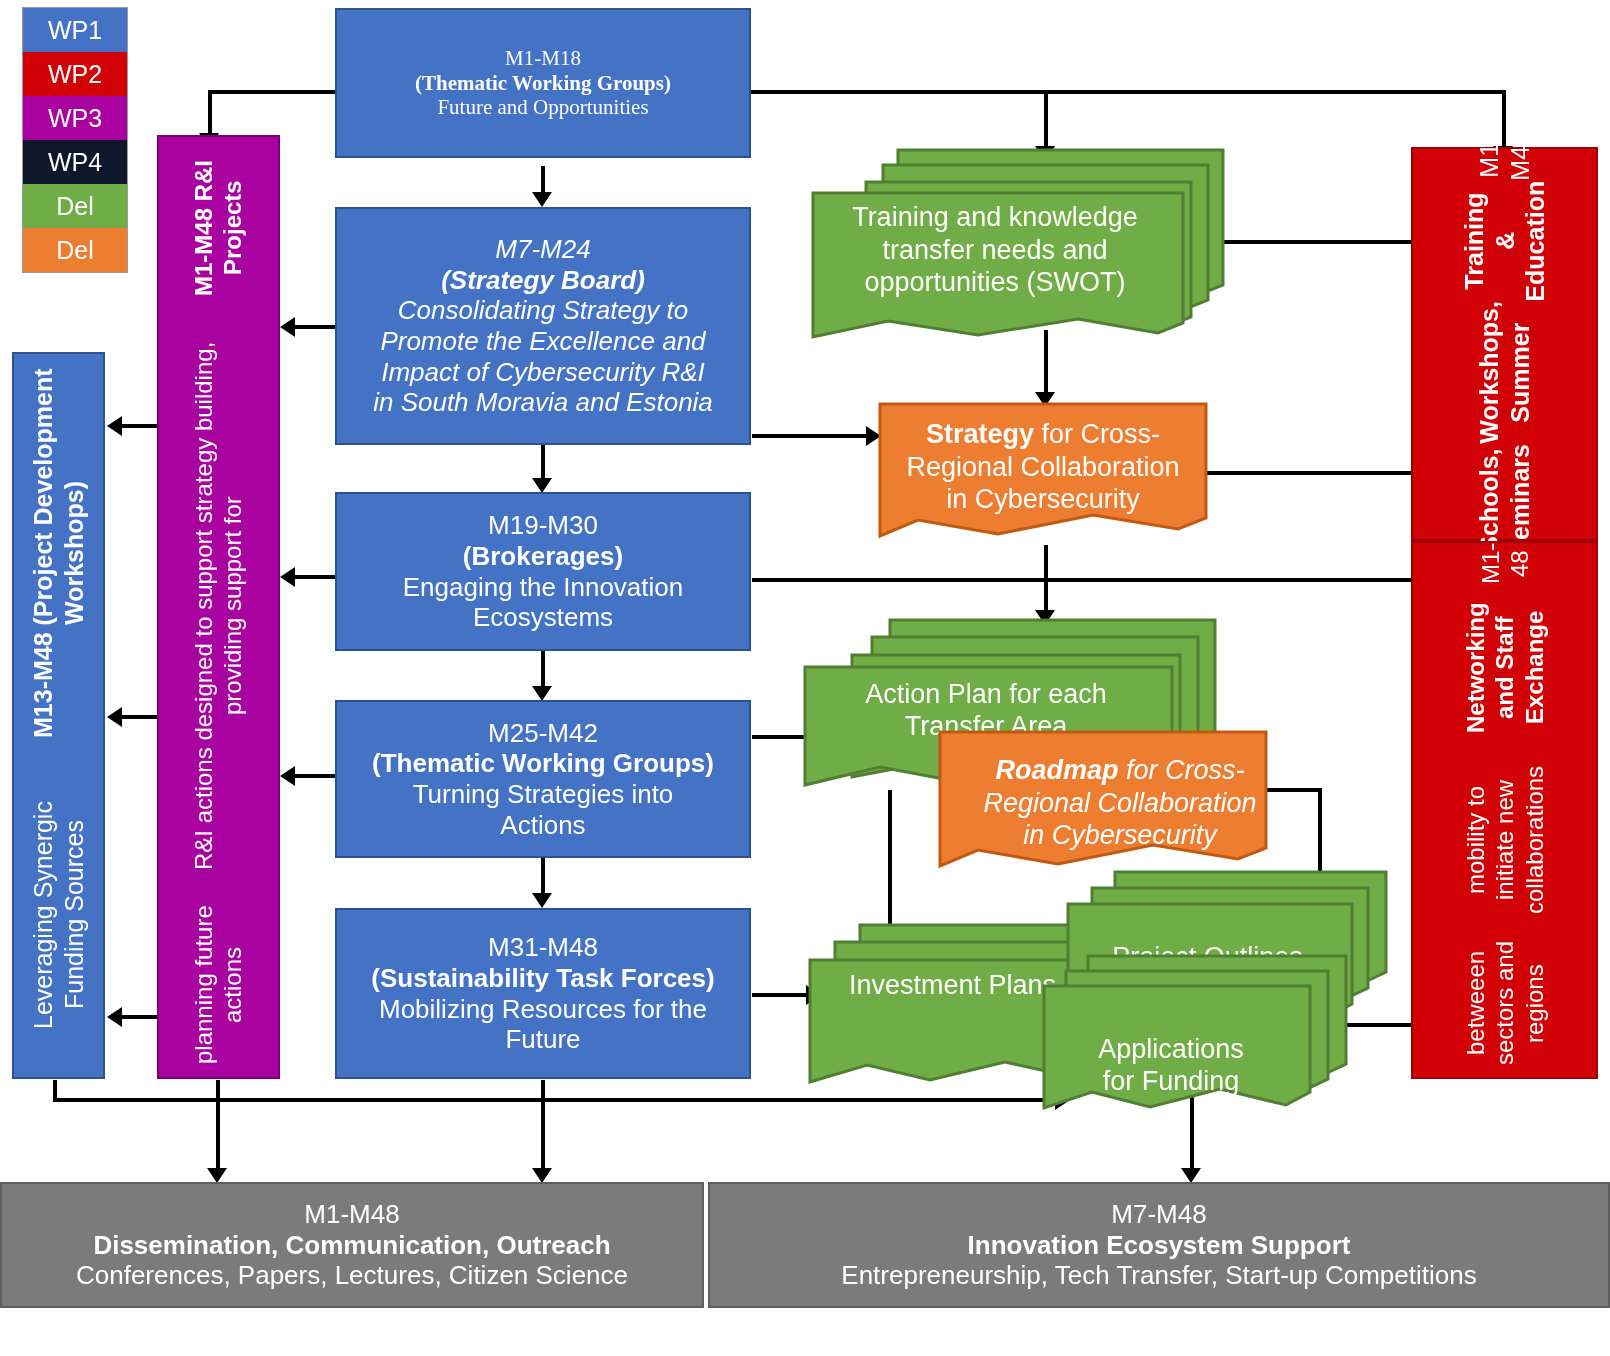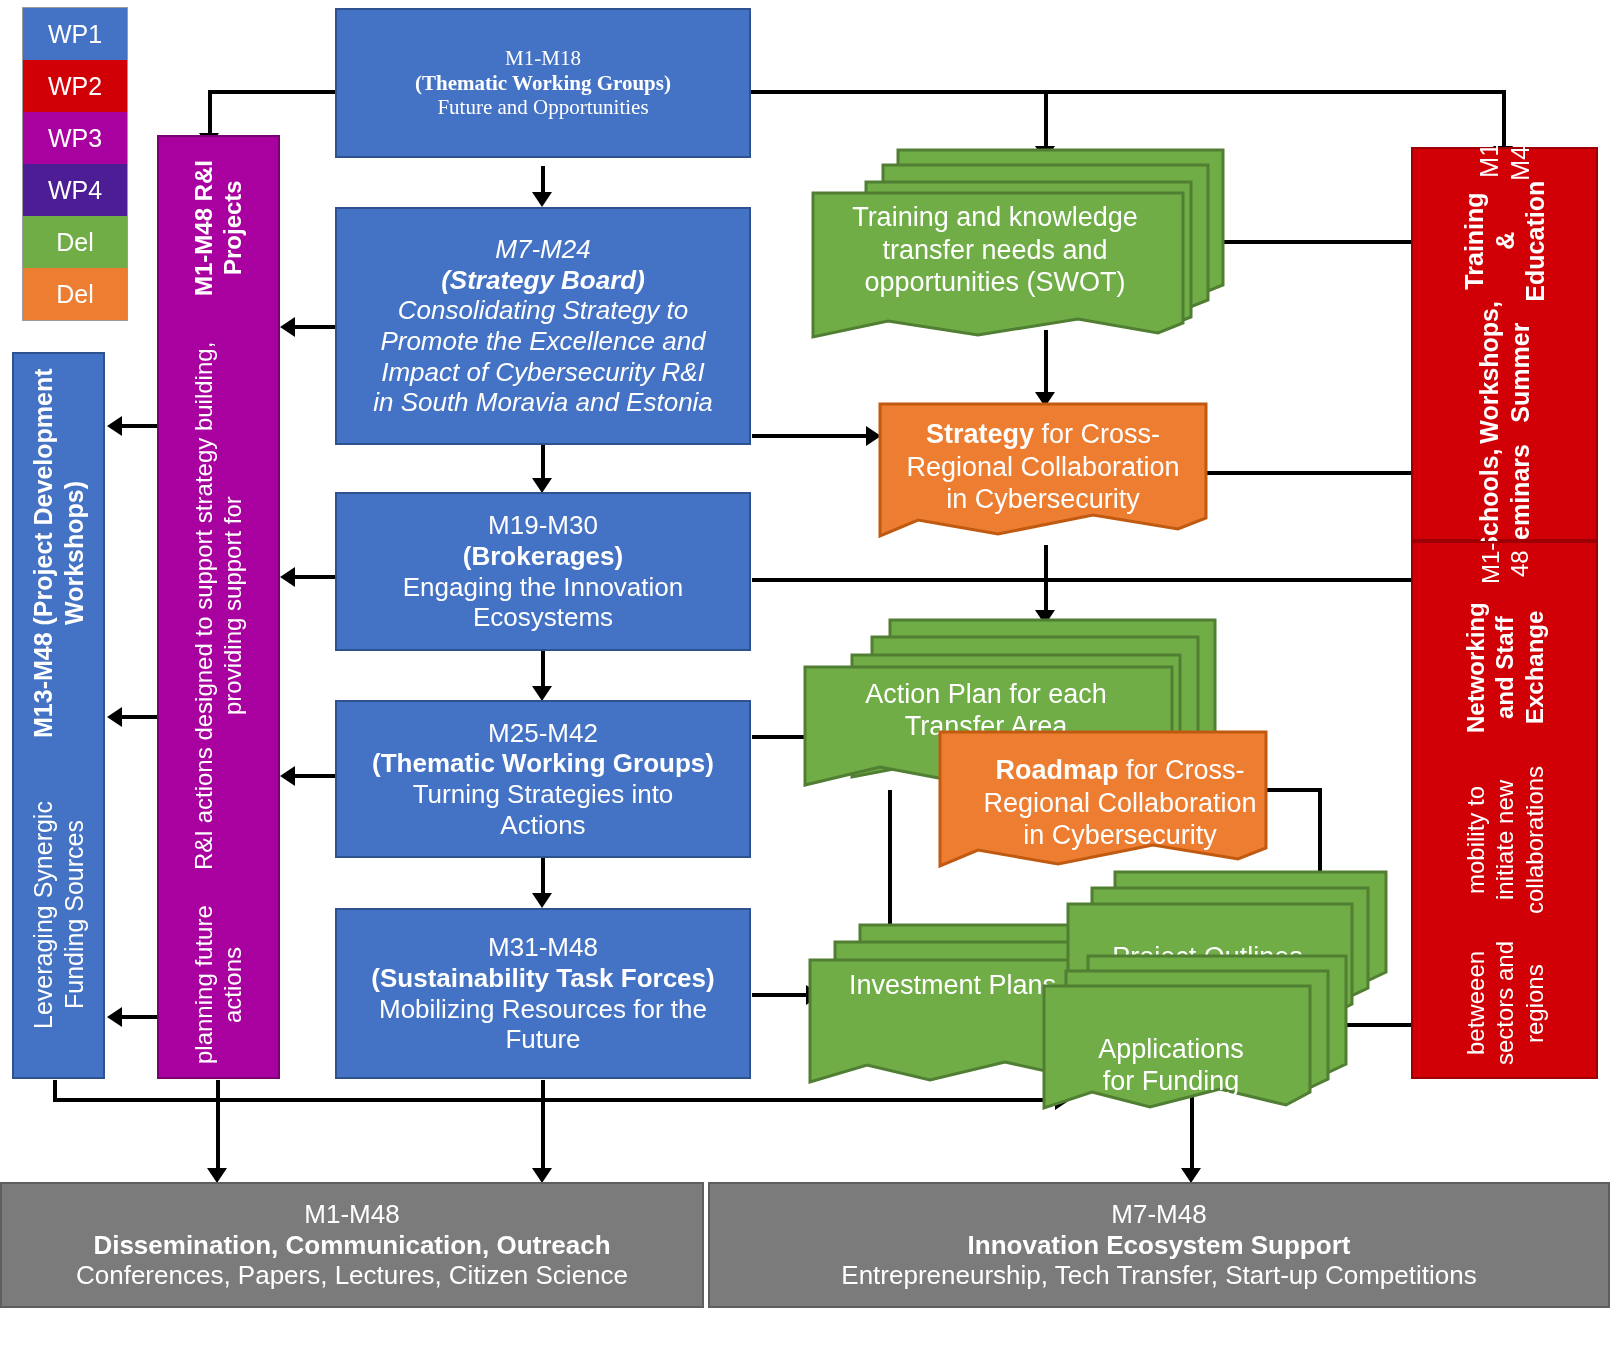--- a/index.html
+++ b/index.html
@@ -32,39 +32,39 @@
   
   .ln-h{position:absolute;background:#000;height:4px;z-index:3;}
   .ln-v{position:absolute;background:#000;width:4px;z-index:3;}
   .ar{position:absolute;width:0;height:0;z-index:4;}
   .ar-d{border-left:10px solid transparent;border-right:10px solid transparent;border-top:15px solid #000;}
   .ar-r{border-top:10px solid transparent;border-bottom:10px solid transparent;border-left:15px solid #000;}
   .ar-l{border-top:10px solid transparent;border-bottom:10px solid transparent;border-right:15px solid #000;}
 
   
   #legend{position:absolute;left:22px;top:7px;width:104px;border:1px solid #9b9b9b;z-index:9;}
-  #legend .row{height:52px;display:flex;align-items:center;justify-content:center;
+  #legend .row{height:44px;display:flex;align-items:center;justify-content:center;
                color:#fff;font-size:25px;box-sizing:border-box;}
 </style>
 </head>
 <body>
 
 <div id="stage">
 
   <div id="legend">
     <div class="row" style="background:#4472C4">
       <span>WP1</span>
       </div>
     <div class="row" style="background:#D10007">
       <span>WP2</span>
       </div>
     <div class="row" style="background:#A9019F">
       <span>WP3</span>
       </div>
-    <div class="row" style="background:#4c1d95">
+    <div class="row" style="background:#0f172a">
       <span>WP4</span>
       </div>
     <div class="row" style="background:#70AD47">
       <span>Del</span>
       </div>
     <div class="row" style="background:#ED7D31">
       <span>Del</span>
       </div>
   </div>
 
@@ -261,21 +261,21 @@
       <span class="ln">Action Plan for each</span><br>
       <span class="ln">Transfer Area</span>
     </div>
   </div>
 
   <div class="doc" style="left:938px;top:730px;z-index:8;">
     <svg width="330" height="152" viewBox="0 0 330 152">
       <path d="M2,2 L328,2 L328,118 L300,129 L215,115 L120,134 L40,120 L2,136 Z" fill="#ED7D31" stroke="#C15A11" stroke-width="3"></path>
     </svg>
   </div>
-  <div class="doclabel" style="left:940px;top:748px;width:360px;height:110px;font-size:27px;z-index:9;">
+  <div class="doclabel" style="left:940px;top:748px;width:360px;height:110px;font-size:27px;z-index:9;font-style:italic;">
     <div>
       <span class="bold">Roadmap</span><span> for Cross-</span><br>
       <span class="ln">Regional Collaboration</span><br>
       <span class="ln">in Cybersecurity</span>
     </div>
   </div>
 
   <div class="doc" style="left:805px;top:920px;">
     <svg width="330" height="180" viewBox="0 0 330 180">
       <path d="M55,5 L326,5 L326,112 L305,122 L250,110 L180,122 L110,110 L55,122 Z" fill="#70AD47" stroke="#507E32" stroke-width="3"></path>

